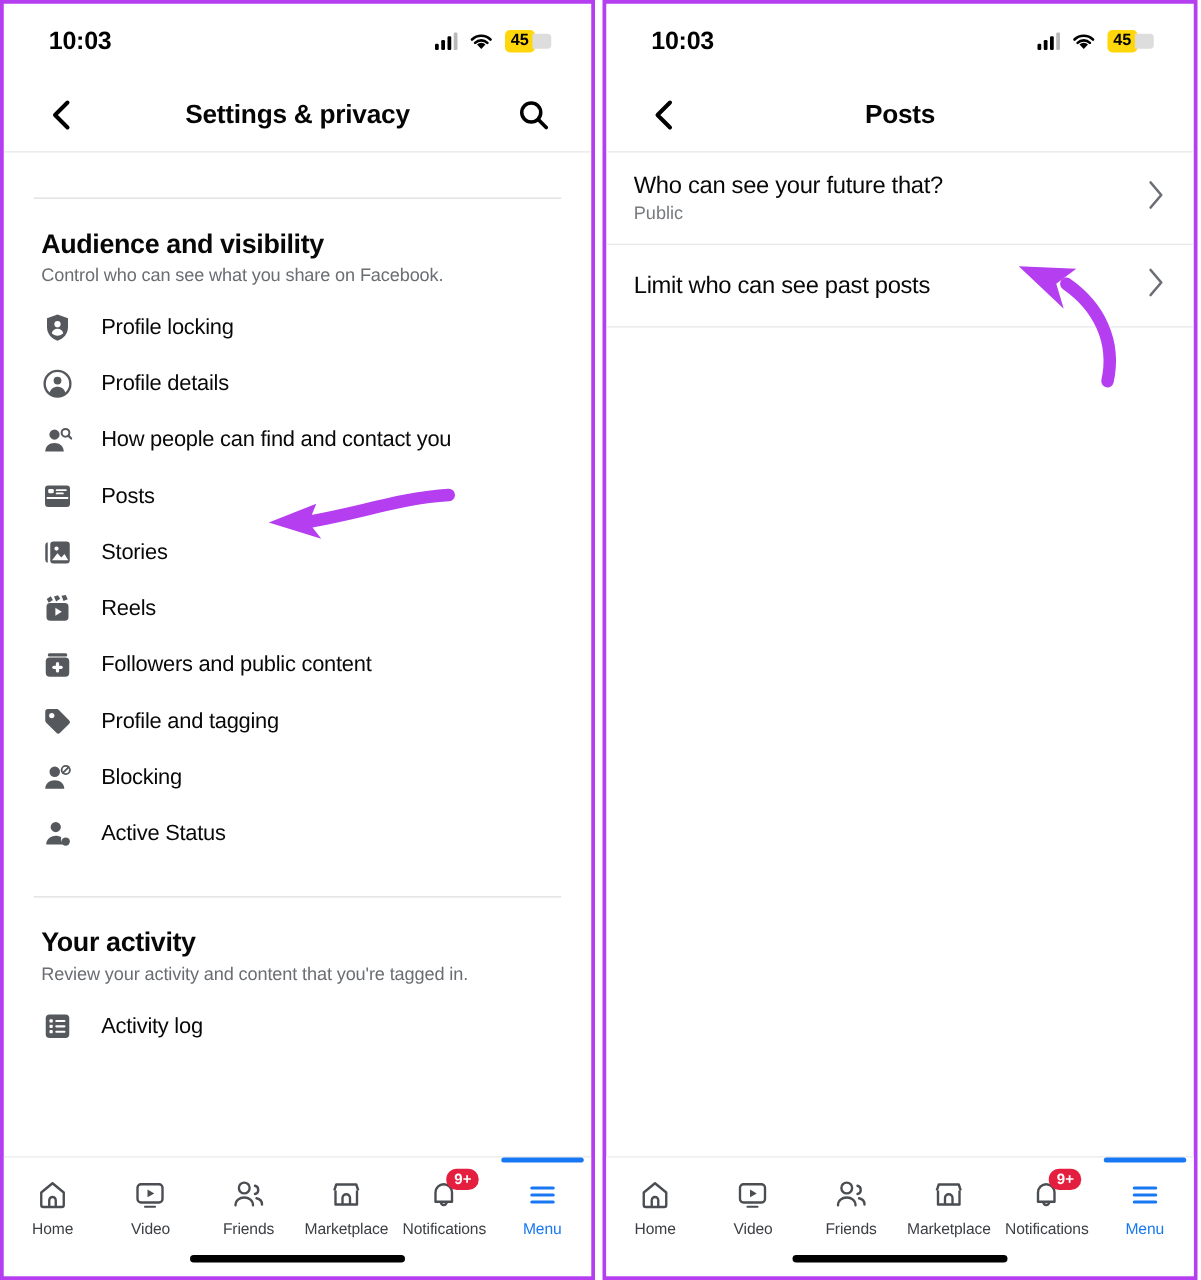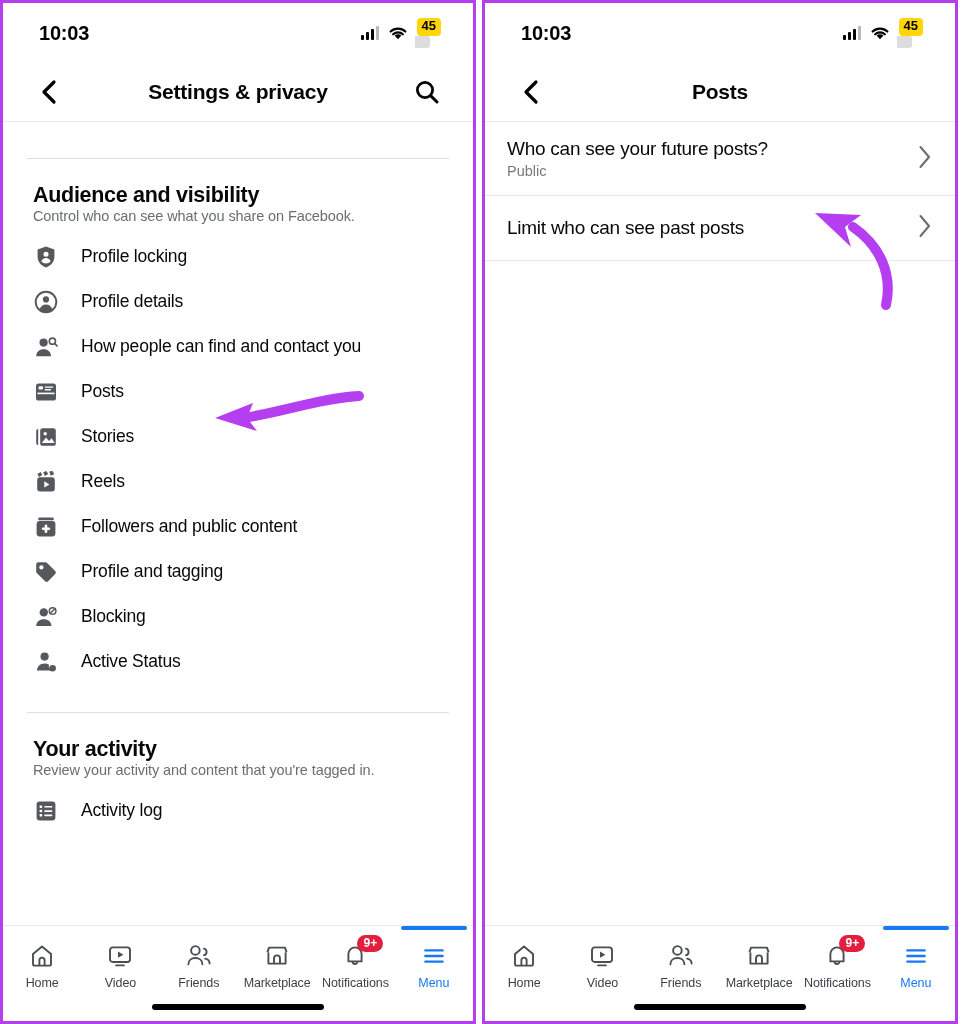--- a/index.html
+++ b/index.html
@@ -56,21 +56,21 @@
   .signal i:nth-child(4) { height: 14px; background: #b9b9b9; }
   .battery {
     background: #ffd60a;
     color: #000;
     font-size: 13px;
     font-weight: bold;
     border-radius: 4px;
     padding: 1px 5px 2px 5px;
     line-height: 1.15;
   }
-  .batt-wrap { display:flex; align-items:flex-start;flex-direction:column; }
+  .batt-wrap { display:flex; align-items:center; }
   .batt-tip { width: 15px; height: 12px; background:#dddddd; border-radius: 0 3px 3px 0; margin-left:-2px; }
 
   
   .navbar {
     height: 58px;
     flex: 0 0 58px;
     display: flex;
     align-items: center;
     position: relative;
     padding: 0 28px;
@@ -107,20 +107,21 @@
   .section-head { padding: 24px 22px 0 22px; }
   .section-title {
     font-size: 21.5px;
     font-weight: bold;
     color: #080809;
     letter-spacing: -0.3px;
   }
   .section-sub {
     font-size: 14.5px;
     color: #6a6d72;
+    margin-top: 5px;
     letter-spacing: -0.1px;
   }
 
   .menu-list { padding-top: 10px; }
   .menu-row {
     display: flex;
     align-items: center;
     gap: 22px;
     padding: 9px 22px;
     min-height: 45px;
@@ -528,21 +529,21 @@
           <path d="M15 3 L5 13 L15 23" stroke="#000" stroke-width="3.2" fill="none" stroke-linecap="round" stroke-linejoin="round"></path>
         </svg>
       </div>
       <div class="nav-title">Posts</div>
     </div>
     <div class="hdr-divider"></div>
 
     <div class="content">
       <div class="srow">
         <div class="srow-texts">
-          <div class="srow-title">Who can see your future posts?</div>
+          <div class="srow-title">Who can see your future that?</div>
           <div class="srow-sub">Public</div>
         </div>
         <span class="chev">
           <svg width="16" height="28" viewBox="0 0 16 28">
               <path d="M3.5 4 12 14 3.5 24" stroke="currentColor" stroke-width="2.1" fill="none" stroke-linecap="round" stroke-linejoin="round"></path>
             </svg>
         </span>
       </div>
       <div class="srow">
         <div class="srow-texts">

